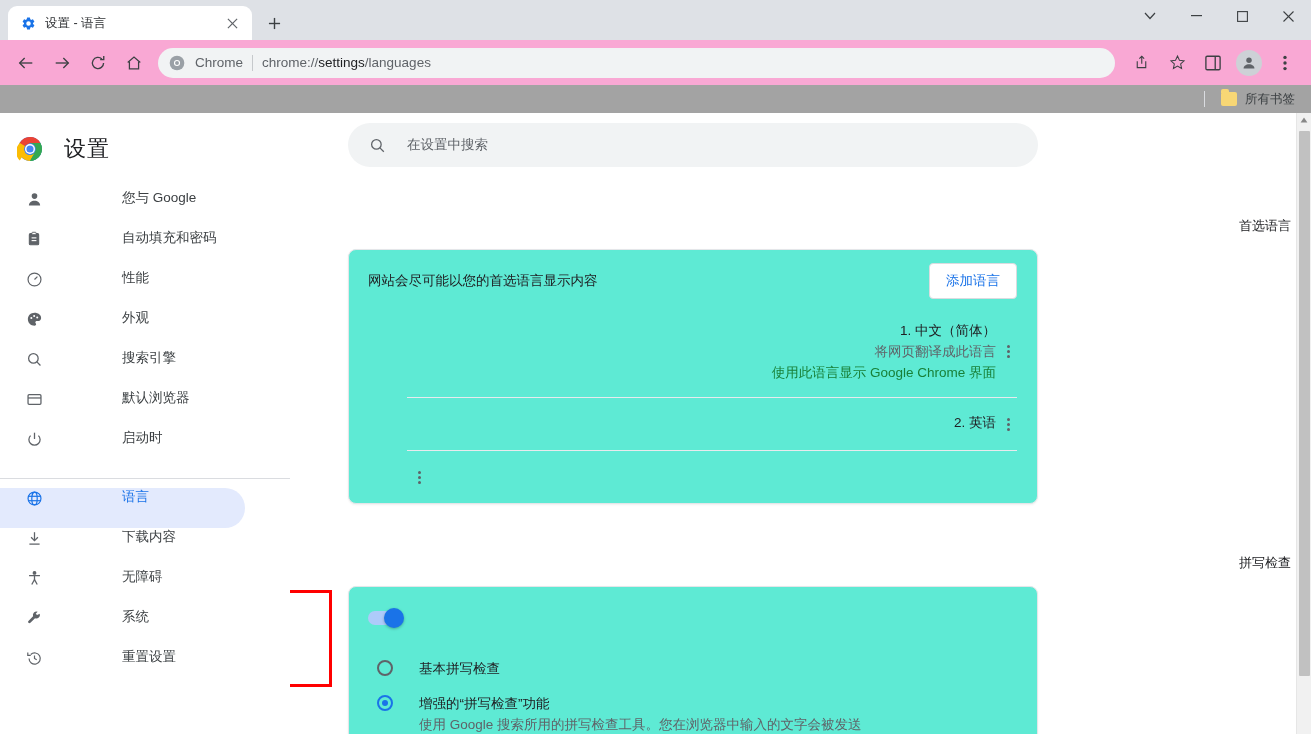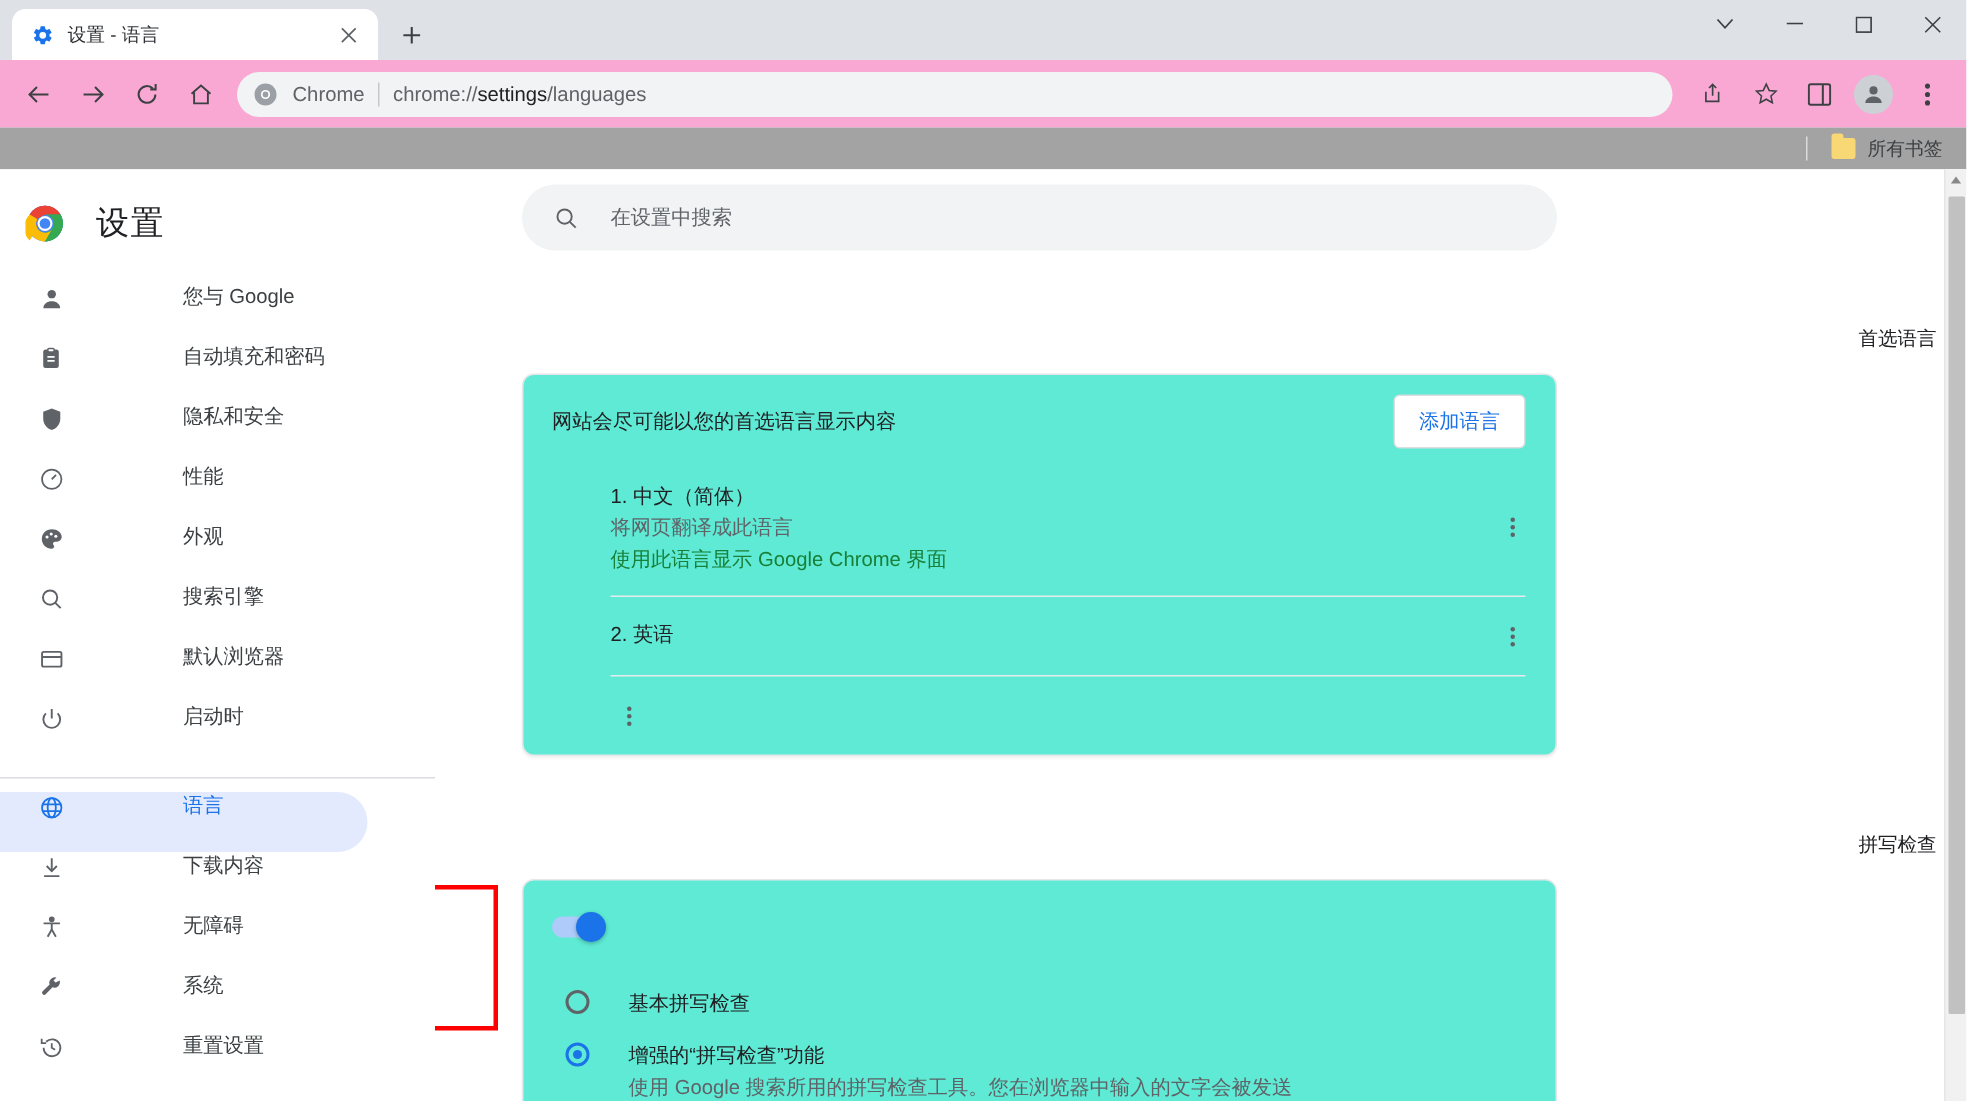--- a/index.html
+++ b/index.html
@@ -185,21 +185,21 @@
     border: 1px solid #dadce0;
     border-radius: 4px;
     color: #1a73e8;
     font-size: 13.5px;
     background: #fff;
     padding: 8px 16px;
     font-family: inherit;
     white-space: nowrap;
   }
 
-  .lang-list { padding: 0 20px 0 58px; }
+  .lang-list { padding: 0 20px 0 58px; text-align: right; }
   .lang-item {
     display: flex; align-items: flex-start;
     padding: 14px 0 14px 0;
     position: relative;
     border-top: 1px solid #e8eaed;
   }
   .lang-item:first-child { border-top: none; padding-top: 8px; }
   .lang-body { flex: 1 1 auto; }
   .lang-name { font-size: 13.5px; color: #202124; line-height: 21px; }
   .lang-sub  { font-size: 13.5px; color: #5f6368; line-height: 21px; }
@@ -446,28 +446,20 @@
           <svg width="16" height="16" viewBox="0 0 20 20" fill="none" stroke="#5f6368" stroke-width="1.4">
             <rect x="4.2" y="3.2" width="11.6" height="14" rx="1.4" fill="#5f6368"></rect>
             <rect x="7.4" y="1.6" width="5.2" height="3" rx="1" fill="#ffffff" stroke="#5f6368" stroke-width="1.2"></rect>
             <line x1="7" y1="8.6" x2="13" y2="8.6" stroke="#ffffff"></line>
             <line x1="7" y1="12" x2="13" y2="12" stroke="#ffffff"></line>
           </svg>
         </span>
         <span class="ni-label">自动填充和密码</span>
       </div>
 
-      <div class="nav-item">
-        <span class="ni-icon">
-          <svg width="17" height="17" viewBox="0 0 20 20" fill="#5f6368">
-            <path d="M10 1.6 3.3 4.2v5.2c0 4.3 2.9 8 6.7 9 3.8-1 6.7-4.7 6.7-9V4.2z"></path>
-          </svg>
-        </span>
-        <span class="ni-label">隐私和安全</span>
-      </div>
 
       <div class="nav-item">
         <span class="ni-icon">
           <svg width="17" height="17" viewBox="0 0 20 20" fill="none" stroke="#5f6368" stroke-width="1.4">
             <circle cx="10" cy="10" r="7.6"></circle>
               <line x1="10" y1="10" x2="13.4" y2="6.6"></line>
           </svg>
         </span>
         <span class="ni-label">性能</span>
       </div>

